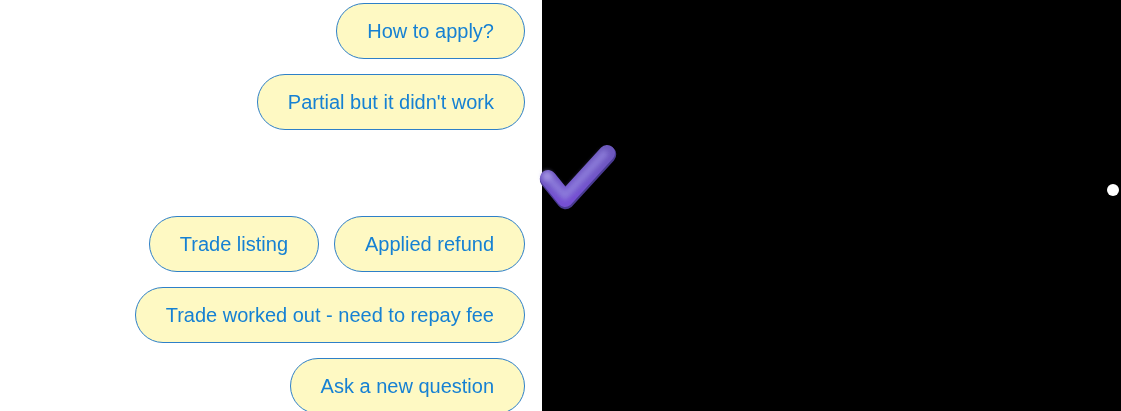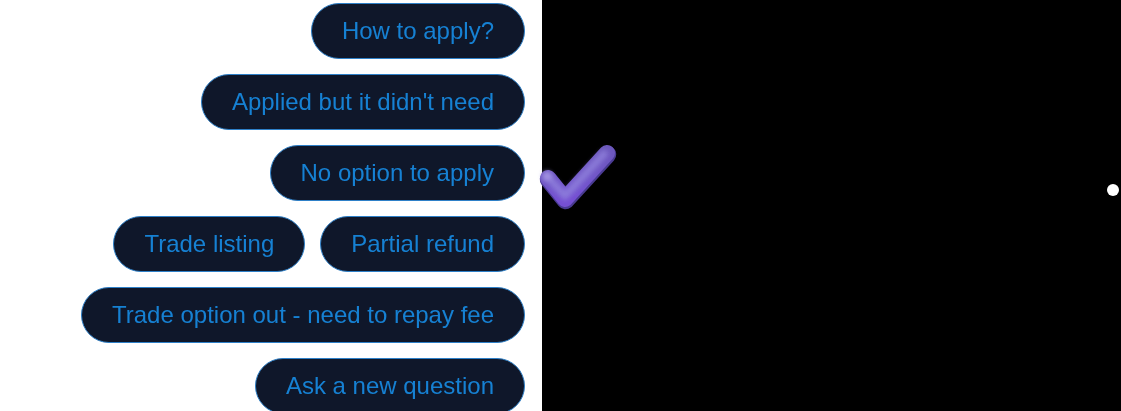--- a/index.html
+++ b/index.html
@@ -30,24 +30,24 @@
     display: flex;
     gap: 15px;
     height: 56px;
     justify-content: flex-end;
   }
   .chip {
     box-sizing: border-box;
     height: 56px;
     border-radius: 28px;
     border: 1.5px solid var(--chip-border, #2e80c8);
-    background: #0f172a;
+    background: #fef9c3;
     color: var(--chip-text, #1681d3);
     font-family: "Liberation Sans", "DejaVu Sans", sans-serif;
-    font-size: 24px;
+    font-size: 20px;
     font-weight: 400;
     line-height: 1;
     padding: 0 30px;
     display: flex;
     align-items: center;
     justify-content: center;
     white-space: nowrap;
     cursor: pointer;
   }
 
@@ -83,31 +83,30 @@
   }
 </style>
 </head>
 <body style="--page-bg: #ffffff; --panel-bg: #000000; --chip-text: #1681d3; --chip-border: #2e80c8; --dot: #ffffff;">
 
 <div class="replies">
   <div class="reply-row">
     <button class="chip">How to apply?</button>
   </div>
   <div class="reply-row">
-    <button class="chip">Applied but it didn't need</button>
+    <button class="chip">Partial but it didn't work</button>
   </div>
   <div class="reply-row">
-    <button class="chip">No option to apply</button>
   </div>
   <div class="reply-row">
     <button class="chip">Trade listing</button>
-    <button class="chip">Partial refund</button>
+    <button class="chip">Applied refund</button>
   </div>
   <div class="reply-row">
-    <button class="chip">Trade option out - need to repay fee</button>
+    <button class="chip">Trade worked out - need to repay fee</button>
   </div>
   <div class="reply-row">
     <button class="chip">Ask a new question</button>
   </div>
 </div>
 
 <div class="black-panel"></div>
 
 <div class="check-wrap">
   <svg width="86" height="76" viewBox="0 0 86 76" xmlns="http://www.w3.org/2000/svg">

